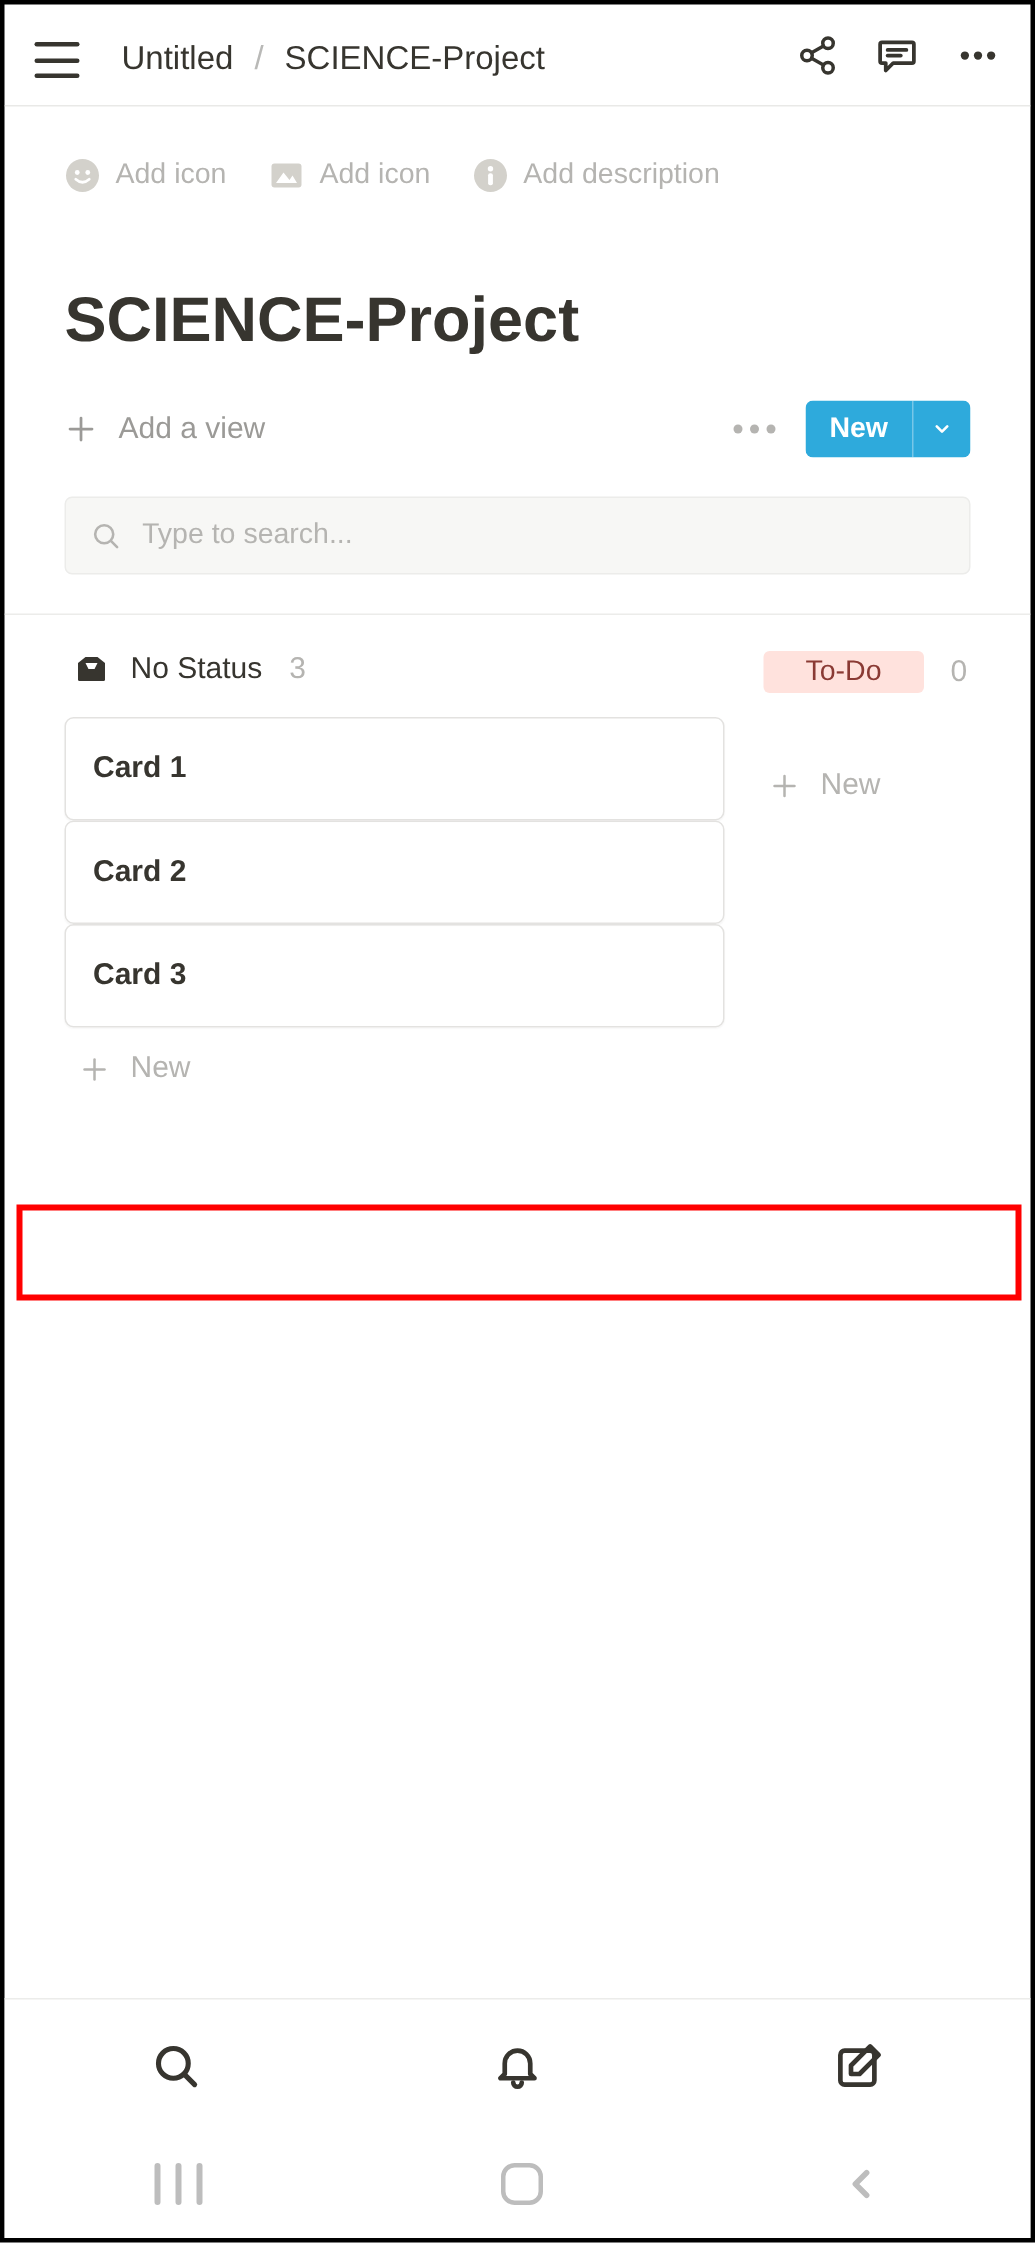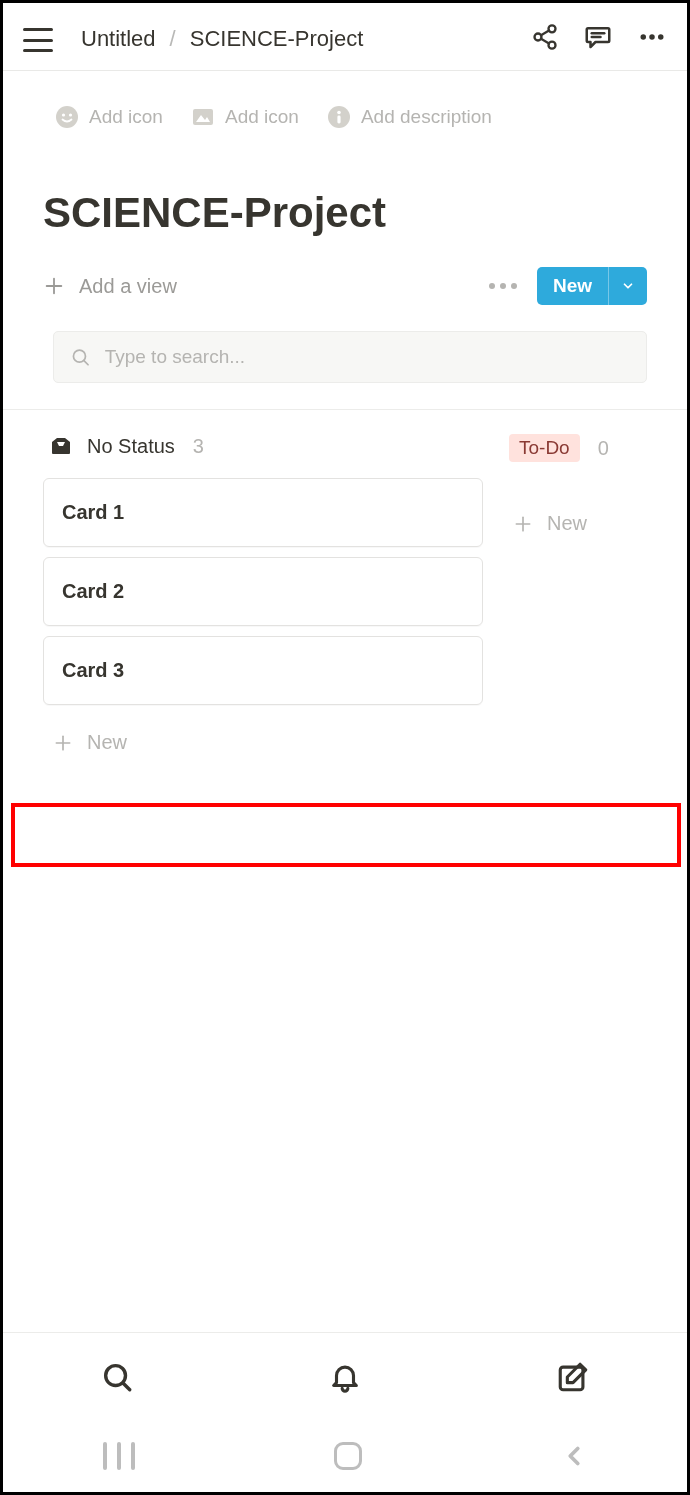--- a/index.html
+++ b/index.html
@@ -13,53 +13,53 @@
   }
   .hamburger { width: 30px; height: 24px; display: flex; flex-direction: column; justify-content: space-between; cursor: pointer; margin-right: 28px; }
   .hamburger span { display: block; height: 3px; background: #37352f; border-radius: 2px; }
   .breadcrumb { display: flex; align-items: center; gap: 14px; font-size: 22px; color: #37352f; }
   .breadcrumb .sep { color: #b9b9b7; }
   .breadcrumb .crumb { cursor: pointer; }
   .topbar-right { margin-left: auto; display: flex; align-items: center; gap: 24px; }
   .icon-btn { cursor: pointer; display:flex; align-items:center; justify-content:center; }
 
   
-  .page-actions { display: flex; gap: 28px; padding: 34px 40px 10px 52px; color: #b5b4b1; font-size: 19px; align-items:center;}
+  .page-actions { display: flex; gap: 28px; padding: 34px 40px 10px 40px; color: #b5b4b1; font-size: 19px; align-items:center;}
   .page-actions .action { display: flex; align-items: center; gap: 10px; cursor: pointer; }
 
   
   .page-title { font-size: 42px; font-weight: 800; padding: 50px 40px 26px 40px; color: #37352f; }
 
   
   .viewbar { display: flex; align-items: center; padding: 4px 40px 18px 40px; }
   .add-view { display: flex; align-items: center; gap: 14px; color: #9b9a97; font-size: 20px; cursor: pointer; }
   .viewbar-right { margin-left: auto; display: flex; align-items: center; gap: 14px; }
   .dots3 { color: #b5b4b1; display:flex; gap:5px; cursor:pointer; margin-right:6px;}
   .dots3 span{ width:6px;height:6px;background:#b5b4b1;border-radius:50%;}
   .new-btn { display: flex; align-items: stretch; border-radius: 5px; overflow: hidden; }
   .new-btn .label { background:#2eaadc; color:#fff; font-weight:600; font-size:19px; padding:8px 16px; display:flex;align-items:center;}
   .new-btn .chev { background:#2eaadc; border-left:1px solid rgba(255,255,255,0.35); padding:8px 12px; display:flex; align-items:center; justify-content:center;}
 
   
   .search-wrap { margin: 8px 40px 0 40px; }
-  .search { display:flex; align-items:center; gap:14px; background:#f7f7f5; border:1px solid #ececea; border-radius:5px; padding:14px 16px;margin-left:10px; }
+  .search { display:flex; align-items:center; gap:14px; background:#f7f7f5; border:1px solid #ececea; border-radius:5px; padding:14px 16px; }
   .search input { border:none; background:transparent; outline:none; font-size:19px; color:#37352f; width:100%; }
   .search input::placeholder { color:#b5b4b1; }
 
   .divider { border-top:1px solid #ececea; margin-top: 26px; }
 
   
   .board { display:flex; gap:20px; padding: 24px 40px 0 40px; align-items:flex-start;}
   .col { display:flex; flex-direction:column; min-width:0;}
   .col-1 { flex: 0 0 440px; }
   .col-2 { flex: 1; }
   .col-header { display:flex; align-items:center; gap:14px; font-size:20px; margin-bottom:20px; padding-left:6px;}
   .col-header .count { color:#b5b4b1; margin-left:4px;}
-  .badge-todo { background:#ffe2dd; color:#8a3a34; padding:3px 10px; border-radius:4px; font-size:19px;}
-  .card { border:1px solid #e3e2e0; border-radius:6px; padding:22px 18px; font-size:20px; font-weight:600; color:#37352f; margin-bottom:10px; box-shadow: 0 1px 1px rgba(15,15,15,0.03); cursor:pointer; }
+  .badge-todo { background:#ffe2dd; color:#8a3a34; padding:3px 28px; border-radius:4px; font-size:19px;}
+  .card { border:1px solid #e3e2e0; border-radius:6px; padding:22px 18px; font-size:20px; font-weight:600; color:#37352f; box-shadow: 0 1px 1px rgba(15,15,15,0.03); cursor:pointer; }
   .new-row { display:flex; align-items:center; gap:14px; color:#b5b4b1; font-size:20px; padding:16px 10px 16px 10px; cursor:pointer;}
 
   
   .highlight-box { position:absolute; border:4px solid #ff0000; }
 
   
   .app-toolbar { position:absolute; bottom:72px; left:0; right:0; height:88px; border-top:1px solid #ececea; display:flex; align-items:center; justify-content:space-around; background:#fff;}
   .app-toolbar .tb-btn { cursor:pointer; }
 
   

